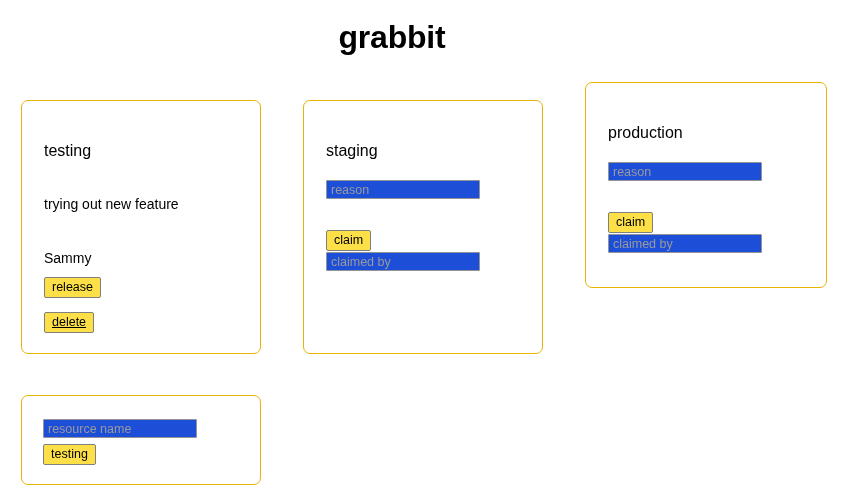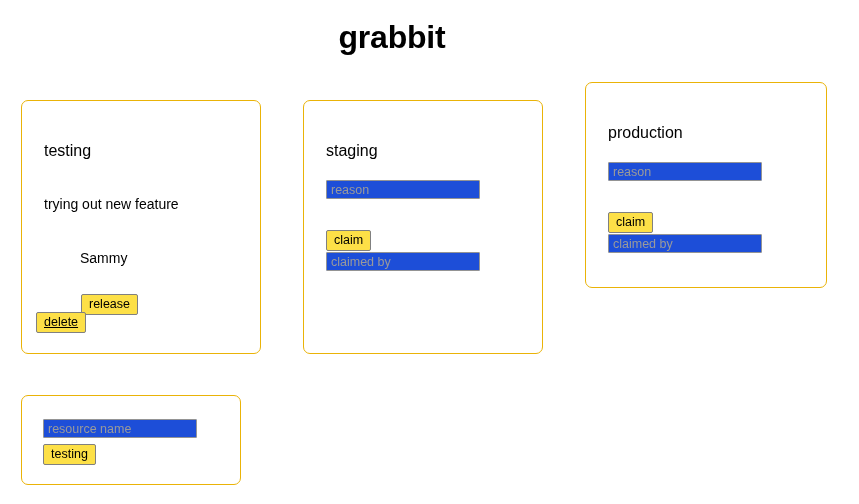--- a/index.html
+++ b/index.html
@@ -34,21 +34,21 @@
   .card {
     position: absolute;
     box-sizing: border-box;
     background: #ffffff;
     border: 1px solid #eab308;
     border-radius: 7px;
   }
   .card-resource   { left: 21px;  top: 100px; width: 240px; height: 254px; }
   .card-staging    { left: 303px; top: 100px; width: 240px; height: 254px; }
   .card-production { left: 585px; top: 82px; width: 242px; height: 206px; }
-  .card-create     { left: 21px;  top: 395px; width: 220px; height: 90px; }
+  .card-create     { left: 21px;  top: 395px; width: 240px; height: 90px; }
 
   .card-heading {
     position: absolute;
     left: 22px;
     top: 40px;
     font-size: 16px;
     line-height: 19px;
     font-weight: normal;
     color: #000000;
     white-space: nowrap;
@@ -56,21 +56,21 @@
 
   .card-line {
     position: absolute;
     left: 22px;
     font-size: 14px;
     line-height: 19px;
     color: #000000;
     white-space: nowrap;
   }
   .card-line-2 { top: 94px; }
-  .card-line-3 { top: 148px; margin-left: 36px; }
+  .card-line-3 { top: 148px; }
 
   
   .field {
     position: absolute;
     box-sizing: border-box;
     height: 19px;
     background: #1d4ed8;
     border: 1px solid #949494;
     border-radius: 1px;
     font-family: "Liberation Sans", sans-serif;
@@ -96,22 +96,22 @@
     border: 1px solid #808080;
     border-radius: 2px;
     font-family: "Liberation Sans", sans-serif;
     font-size: 12.5px;
     line-height: 14px;
     padding: 2px 7px 3px 7px;
     color: #000000;
     cursor: default;
     white-space: nowrap;
   }
-  .btn-release { left: 22px; top: 193px; margin-left: 37px; }
-  .btn-delete  { left: 14px; top: 211px; text-decoration: underline; }
+  .btn-release { left: 22px; top: 176px; }
+  .btn-delete  { left: 22px; top: 211px; text-decoration: underline; }
   .btn-claim   { left: 22px; top: 129px; }
   .btn-create  { left: 21px; top: 48px; }
 </style>
 </head>
 <body>
 
 <div class="page-title">grabbit</div>
 
 <div class="card card-resource">
 

